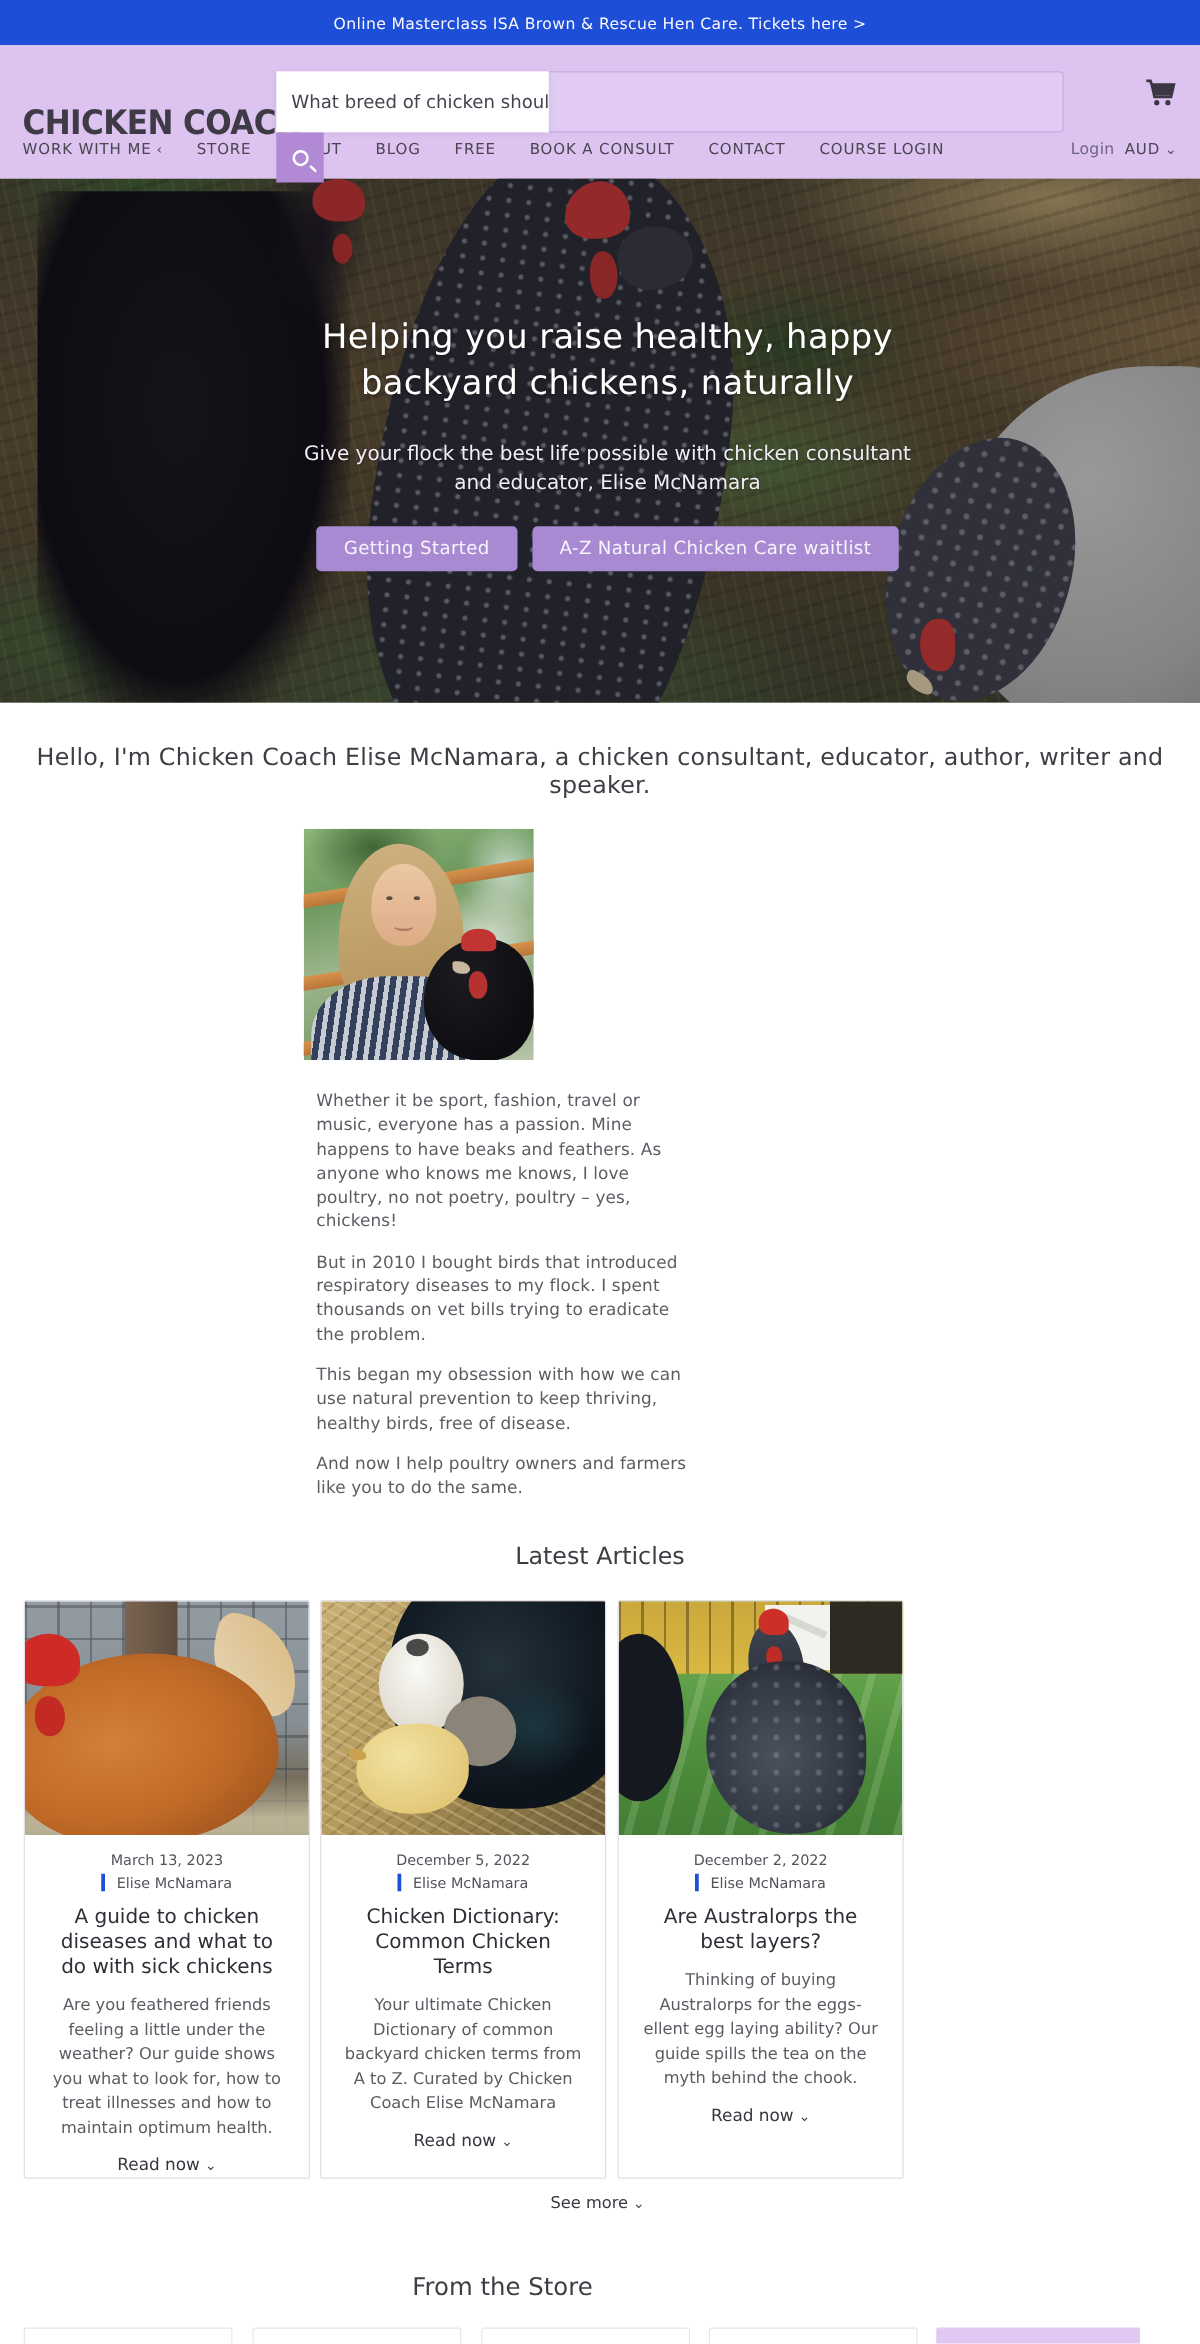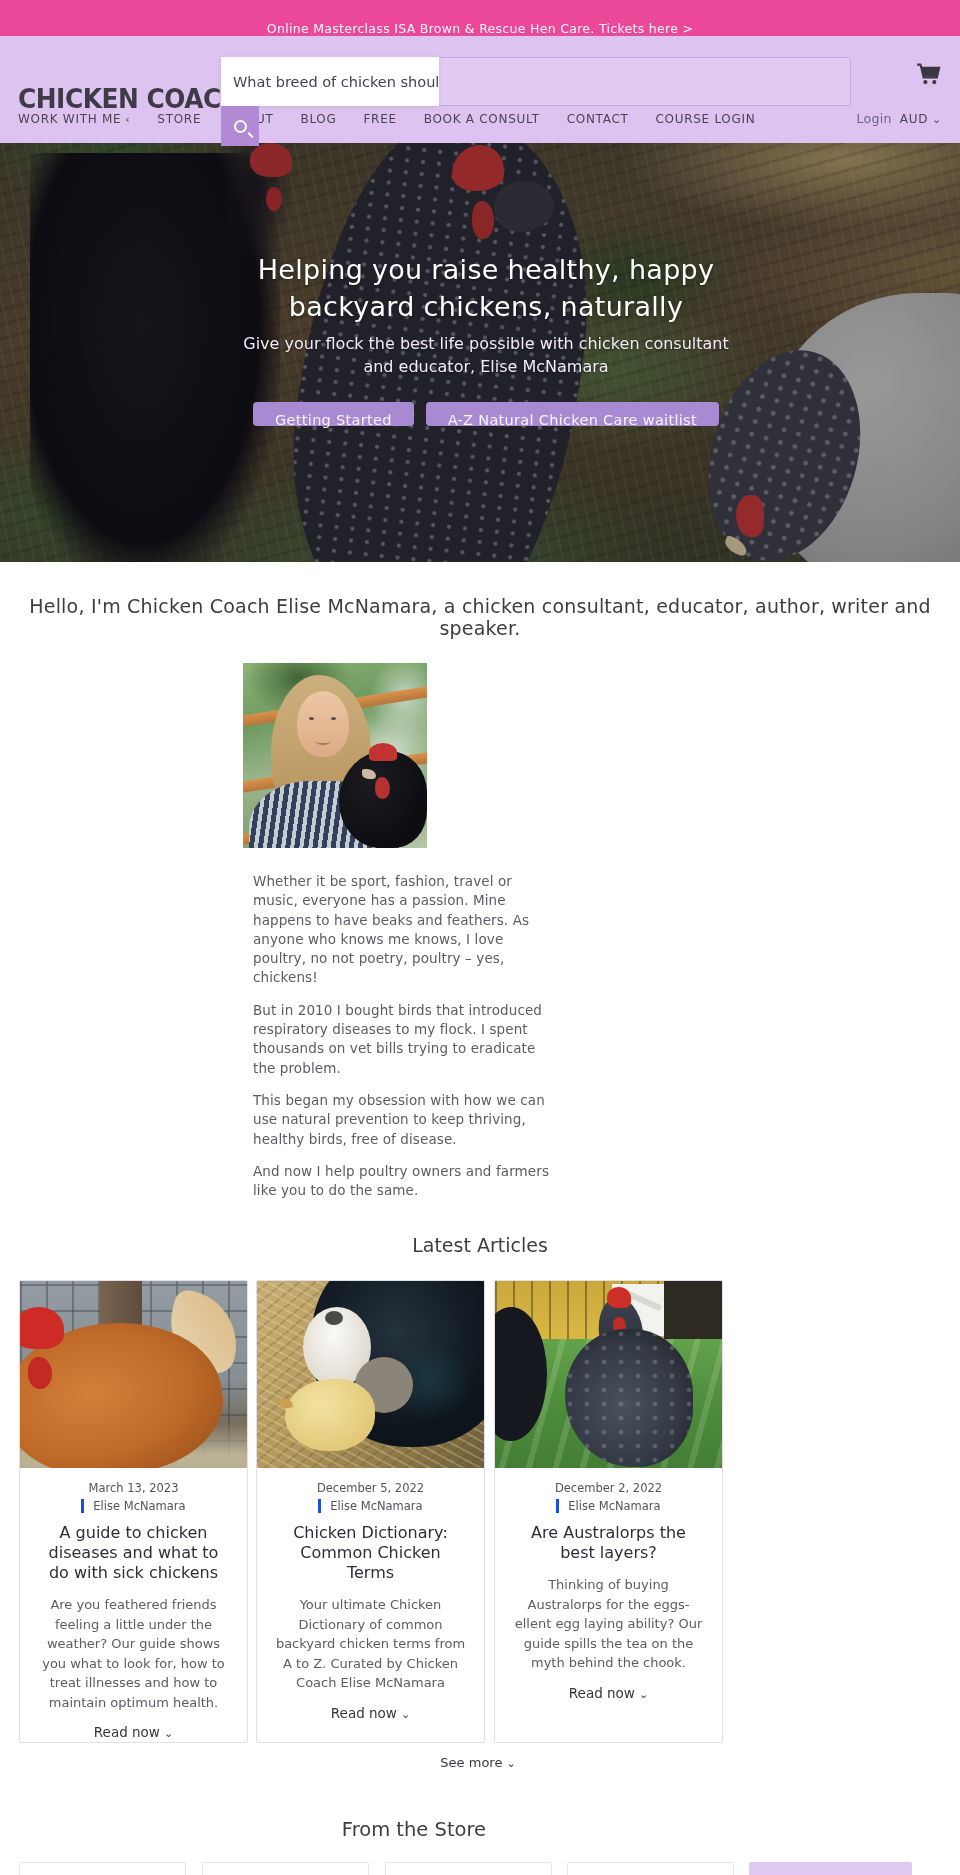--- a/index.html
+++ b/index.html
@@ -2,22 +2,22 @@
 <html><head>
 <meta charset="utf-8">
 <style>
   * { margin:0; padding:0; box-sizing:border-box; }
   html,body { width:960px; height:1875px; overflow:hidden; background:#fff;
     font-family:"DejaVu Sans","Liberation Sans",sans-serif; }
   #page { position:relative; width:960px; height:1875px; overflow:hidden; background:#fff; }
 
   
   .announce { position:absolute; left:0; top:0; width:960px; height:36px;
-    background:#ec4899; color:#fcf8ff; font-size:12.5px; letter-spacing:.3px;
-    display:flex; align-items:flex-end; justify-content:center; }
+    background:#1d4ed8; color:#fcf8ff; font-size:12.5px; letter-spacing:.3px;
+    display:flex; align-items:center; justify-content:center; }
 
   
   .header { position:absolute; left:0; top:36px; width:960px; height:107px; background:#ddc3f0; }
   .logo { position:absolute; left:18px; top:47px; font-size:27px; font-weight:800;
     color:#3e3a46; letter-spacing:-.5px; transform:scaleX(.92); transform-origin:left center; white-space:nowrap; }
   .search-wrap { position:absolute; left:221px; top:21px; width:630px; height:49px; }
   .search-input { position:absolute; inset:0; width:630px; height:49px; border:1px solid #c6abe3;
     border-radius:3px; background:rgba(255,255,255,.14); outline:none; font-size:14px; color:#3e3a46; padding:0 14px; }
   .search-typed { position:absolute; left:0; top:0; width:218px; height:49px; background:#fff;
     box-shadow:0 1px 5px rgba(60,40,80,.10); display:flex; align-items:center; padding:0 12px;
@@ -77,24 +77,24 @@
     background-image:radial-gradient(circle at 5px 5px, rgba(210,214,218,.8) 1.6px, transparent 3px);
     background-size:15px 13px; }
   .hh-right-comb { left:736px; top:352px; width:28px; height:42px; background:#c03430;
     border-radius:55% 45% 40% 60%; }
   .hh-right-beak { left:724px; top:396px; width:24px; height:14px; background:#d8c9a2;
     transform:rotate(24deg); border-radius:20% 80% 30% 70%; }
   .hero-overlay { position:absolute; inset:0; background:rgba(18,12,22,.25); }
   .hero-content { position:absolute; inset:0; text-align:center; color:#fff;padding-left:12px; }
   .hero-title { padding-top:108px; font-size:27px; font-weight:400; line-height:37px; letter-spacing:.3px;
     text-shadow:0 1px 3px rgba(0,0,0,.35); }
-  .hero-sub { margin-top:7px; font-size:16px; line-height:23px; color:#f2ecf6; font-weight:400;
+  .hero-sub { margin-top:26px; font-size:16px; line-height:23px; color:#f2ecf6; font-weight:400;
     text-shadow:0 1px 2px rgba(0,0,0,.4); }
   .hero-btns { margin-top:24px; display:flex; justify-content:center; gap:12px; }
-  .hero-btn { height:24px; line-height:36px; padding:0 22px; background:#a78ad2; color:#f8f4fd;
+  .hero-btn { height:36px; line-height:36px; padding:0 22px; background:#a78ad2; color:#f8f4fd;
     border:none; border-radius:4px; font-size:14.5px; letter-spacing:.3px; cursor:pointer;
     font-family:inherit; }
 
   
   .intro-heading { position:absolute; left:0; top:595px; width:960px; text-align:center;
     font-size:19px; color:#3f3c44; font-weight:400; letter-spacing:.2px; }
   .photo { position:absolute; left:243px; top:663px; width:184px; height:185px; overflow:hidden; }
   .ph { position:absolute; }
   .photo-bg { inset:0; background:
       radial-gradient(60px 80px at 80% 55%, rgba(228,238,232,.85) 0%, rgba(228,238,232,0) 70%),
@@ -204,21 +204,21 @@
     cursor:pointer; }
   .card-excerpt { margin-top:12px; font-size:13px; line-height:19.5px; color:#5e5b63; }
   .card-read { margin-top:12px; font-size:13.5px; color:#37343d; cursor:pointer; display:inline-block; }
   .card-read .chev, .see-more .chev { font-size:11px; margin-left:4px; }
 
   .see-more { position:absolute; left:0; top:1755px; width:956px; text-align:center;
     font-size:13px; color:#3b3841; cursor:pointer; }
 
   
   .store-heading { position:absolute; left:0; top:1818px; width:804px; text-align:center;
-    font-size:19.5px; color:#3f3c44; font-weight:400;margin-left:12px; }
+    font-size:19.5px; color:#3f3c44; font-weight:400; }
   .product { position:absolute; top:1862px; width:167px; height:110px; background:#fff;
     border:1px solid #e8e4ec; border-radius:2px; cursor:pointer; }
   .product.p0 { left:19px; } .product.p1 { left:202px; } .product.p2 { left:385px; }
   .product.p3 { left:567px; }
   .product.p4 { left:749px; width:163px; background:#dfc9f3; border-color:#dfc9f3; }
 </style>
 </head>
 <body>
 
 <div id="page">

